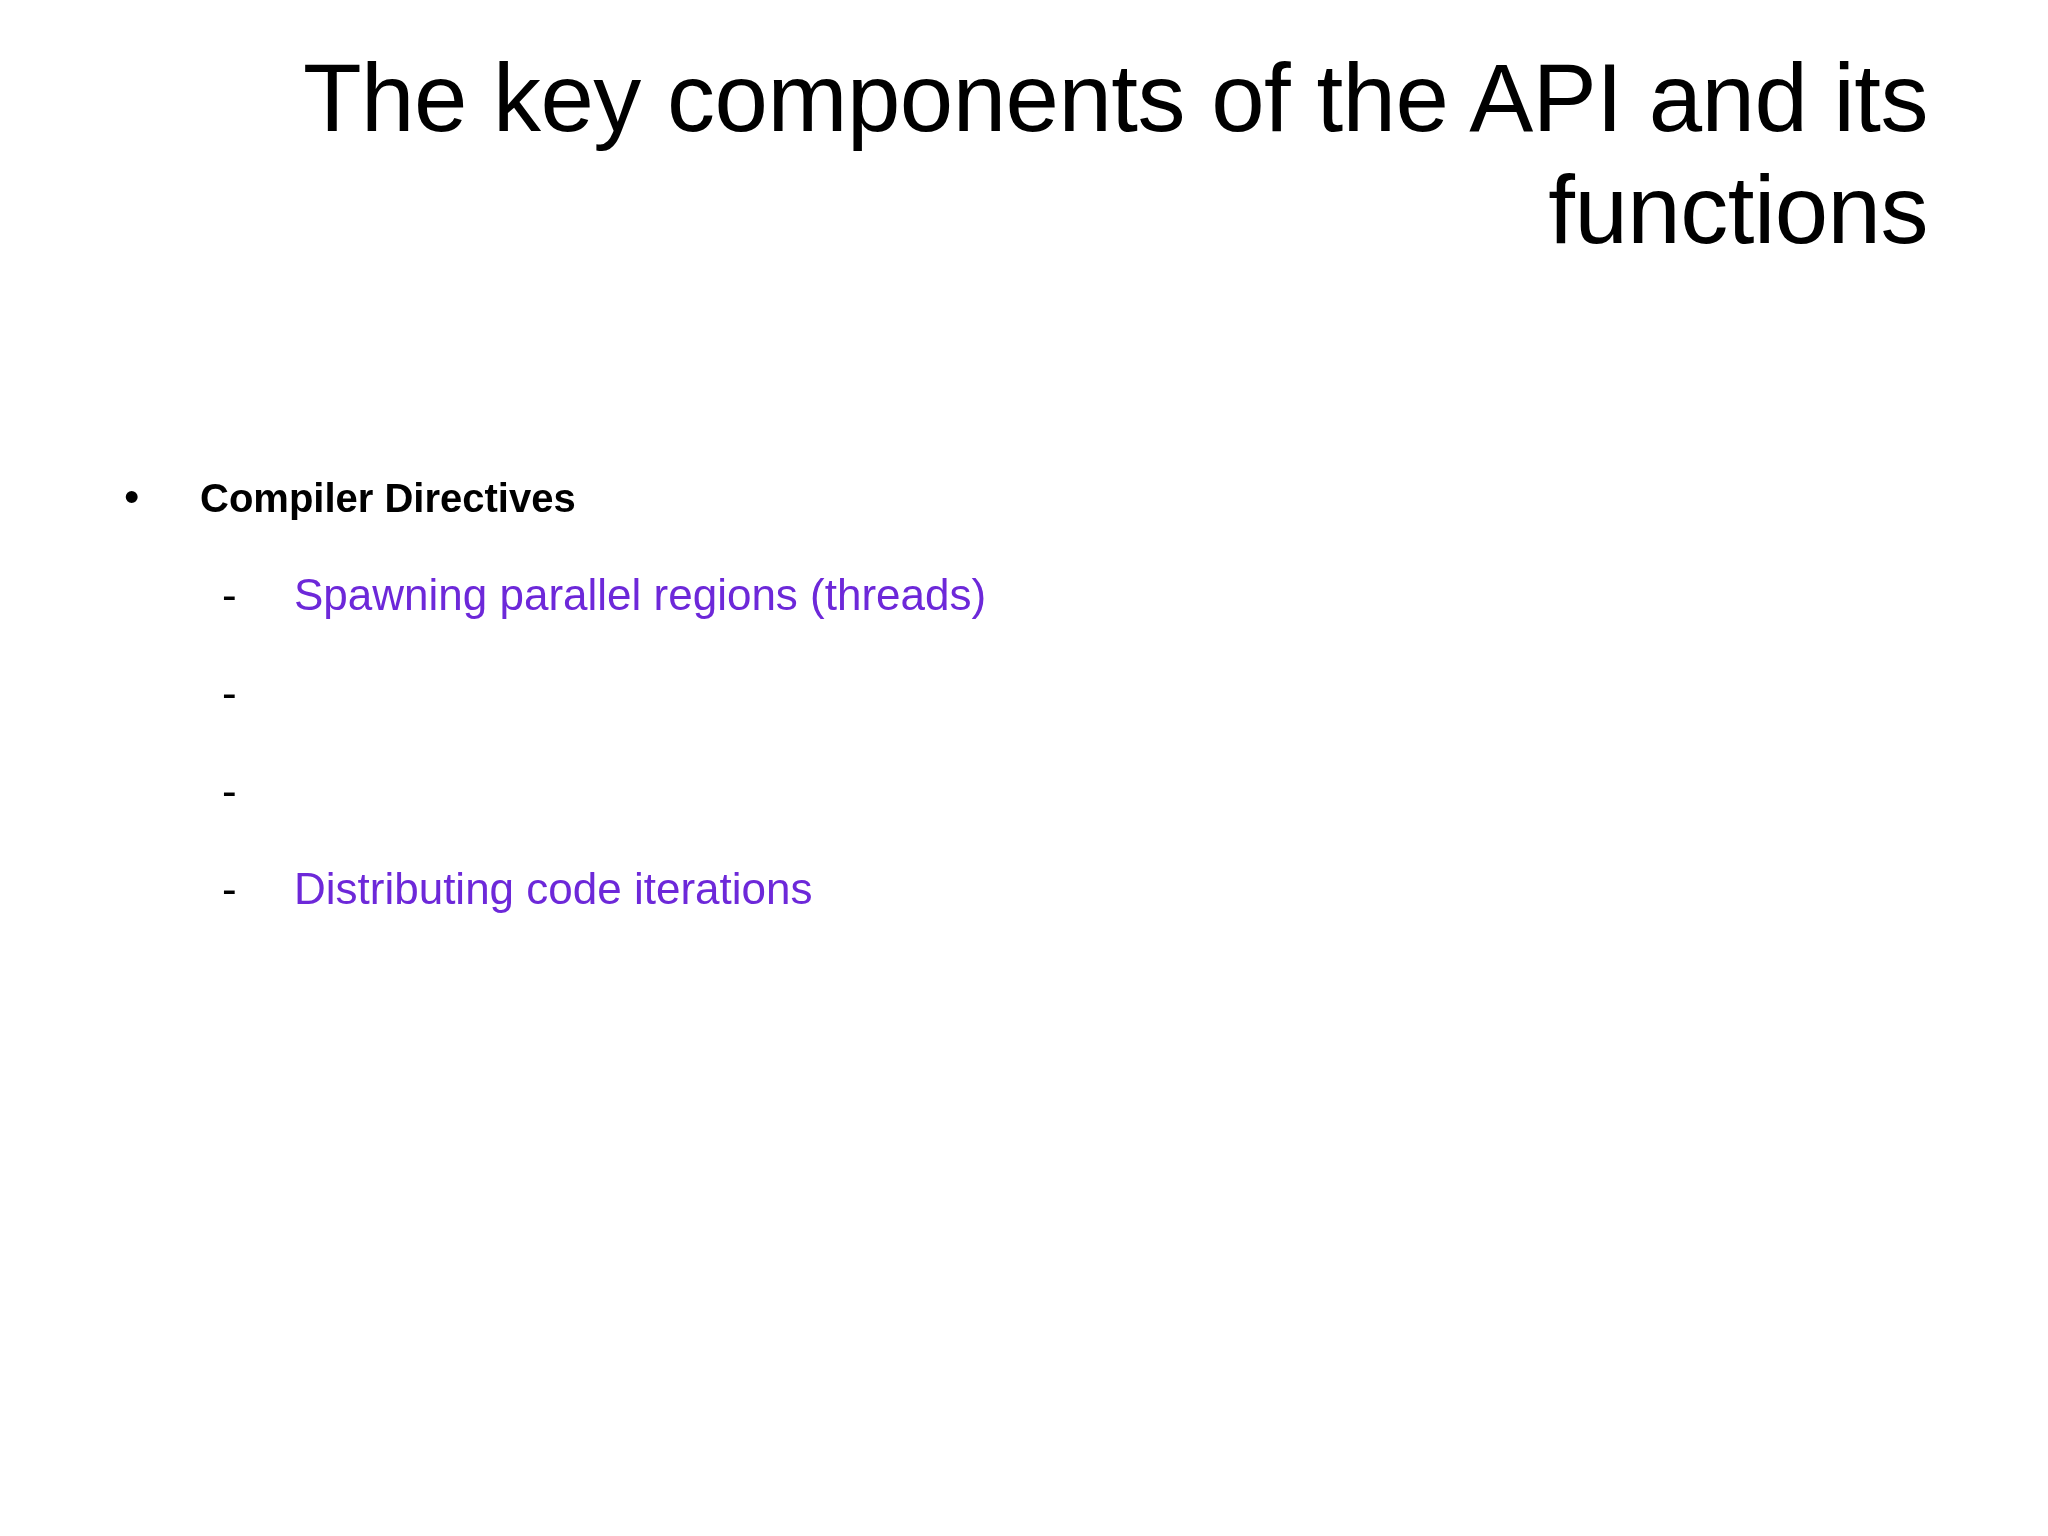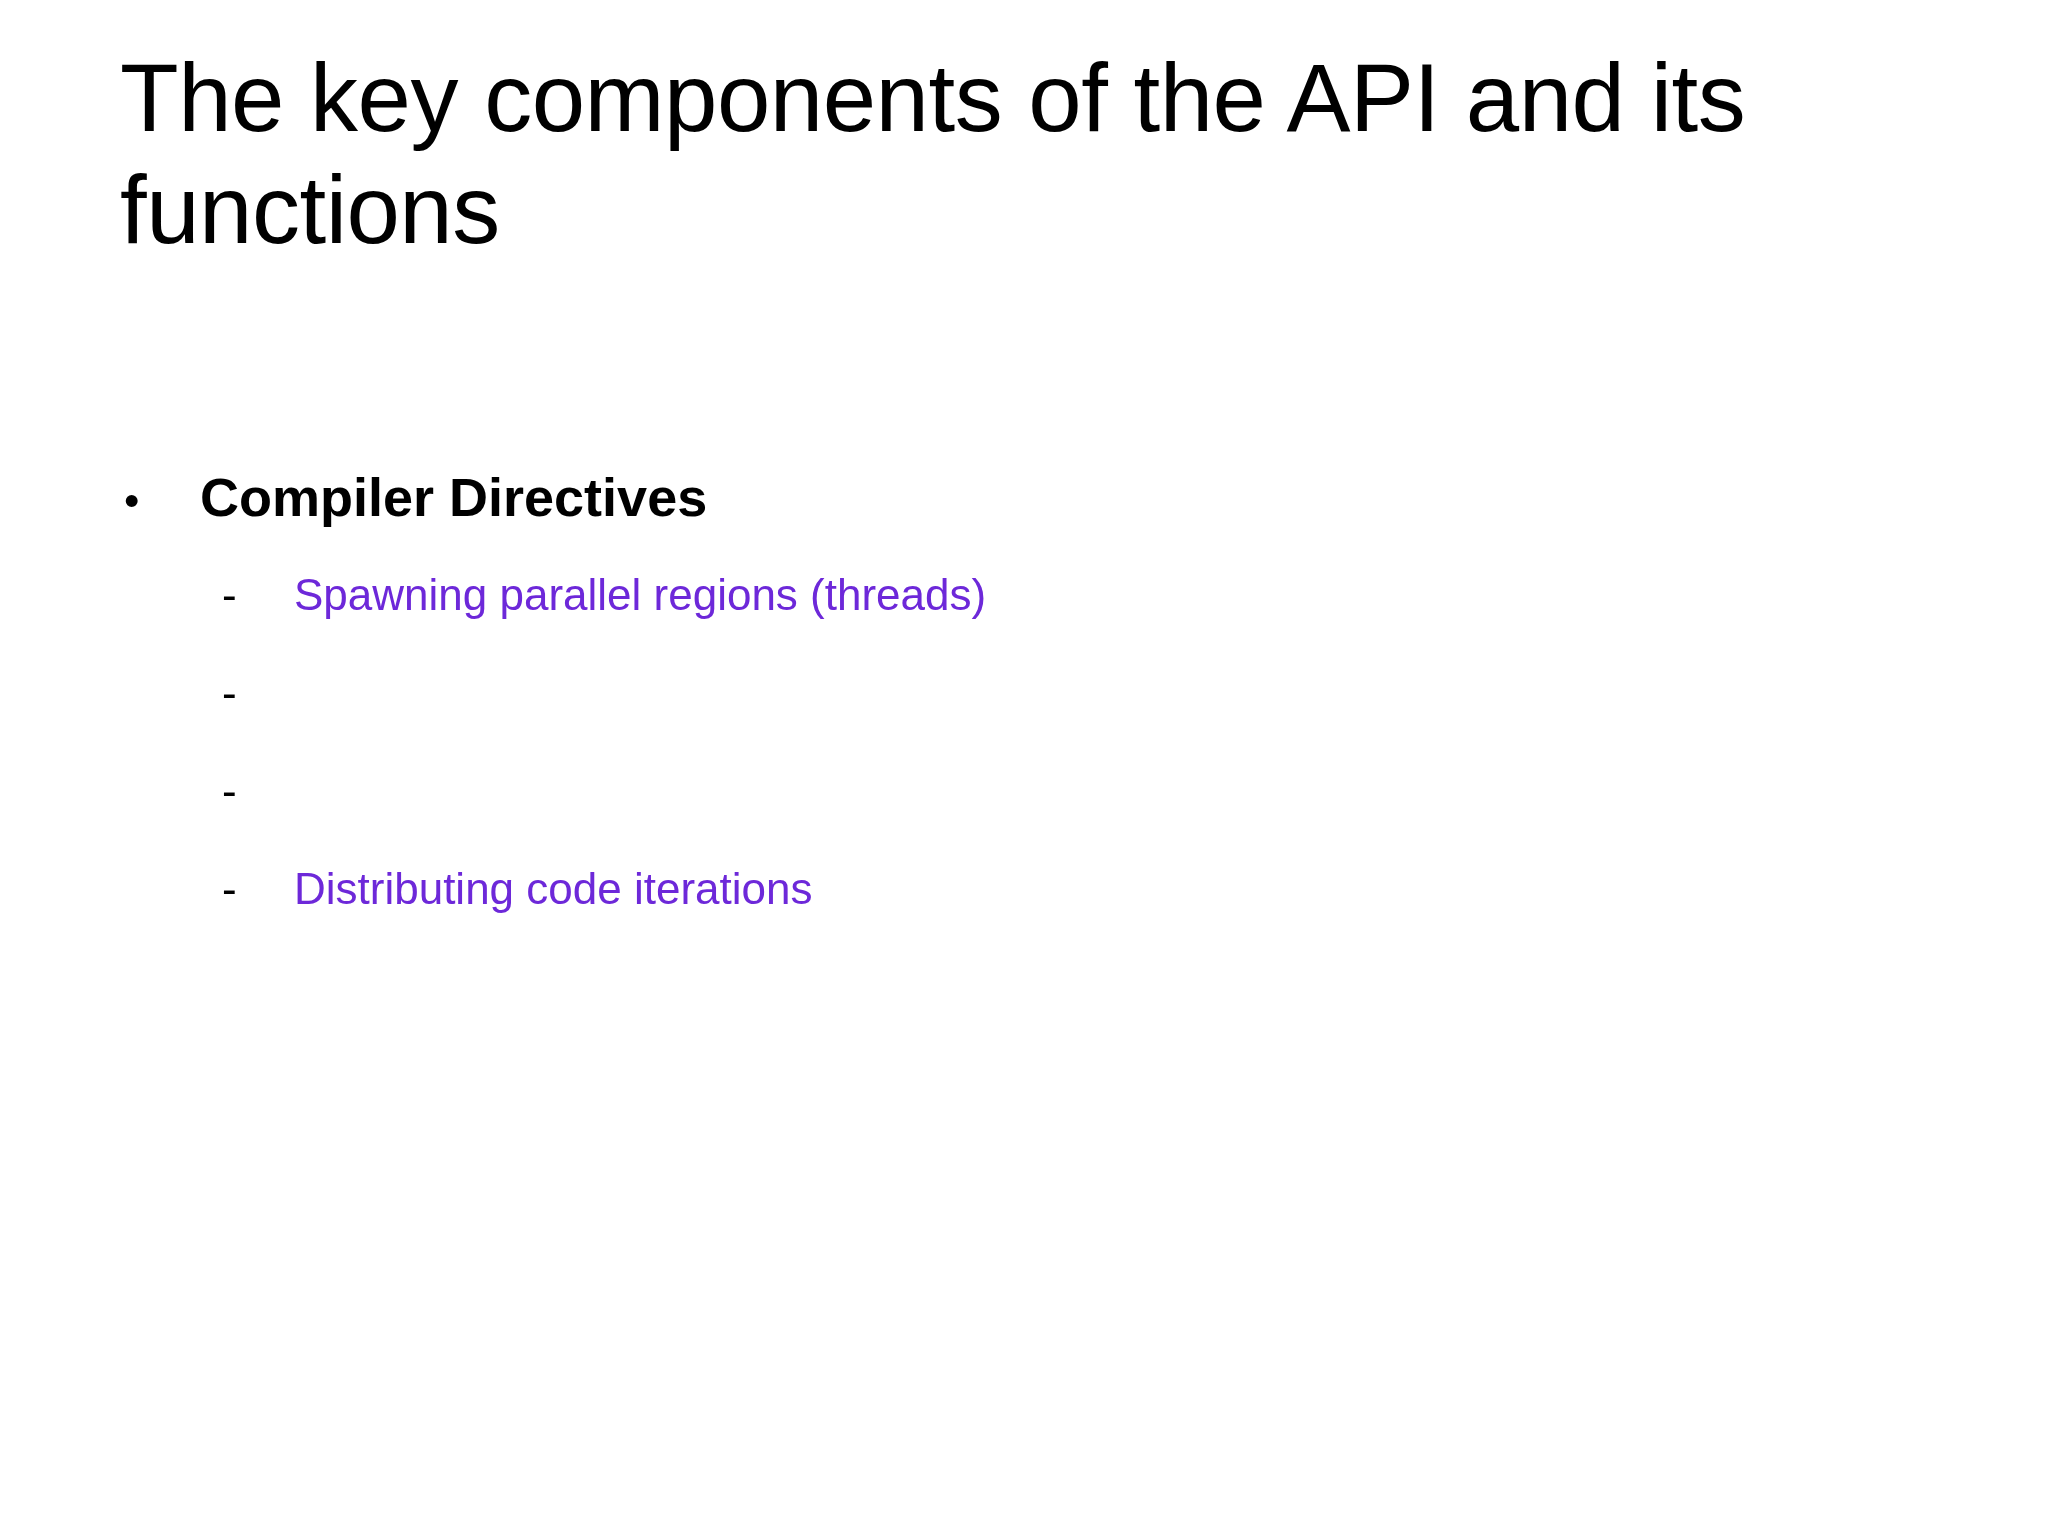--- a/index.html
+++ b/index.html
@@ -19,21 +19,21 @@
     overflow: hidden;
     box-sizing: border-box;
   }
 
   
   .title-block {
     position: absolute;
     left: 120px;
     top: 42px;
     width: 1808px;
-    text-align: left;
+    text-align: right;
   }
   .title-line {
     font-size: 96px;
     line-height: 112px;
     font-weight: 400;
     color: #000000;
     letter-spacing: -0.5px;
     white-space: nowrap;
   }
 
@@ -53,21 +53,21 @@
     height: 76px;
   }
   .bullet-l1 .marker {
     width: 76px;
     flex: 0 0 76px;
     font-size: 44px;
     line-height: 62px;
     color: #000000;
   }
   .bullet-l1 .text {
-    font-size: 54px;
+    font-size: 40px;
     line-height: 62px;
     font-weight: 700;
     color: #000000;
     white-space: nowrap;
   }
 
   .sublist {
     margin-top: 22px;
   }
   .bullet-l2 {

